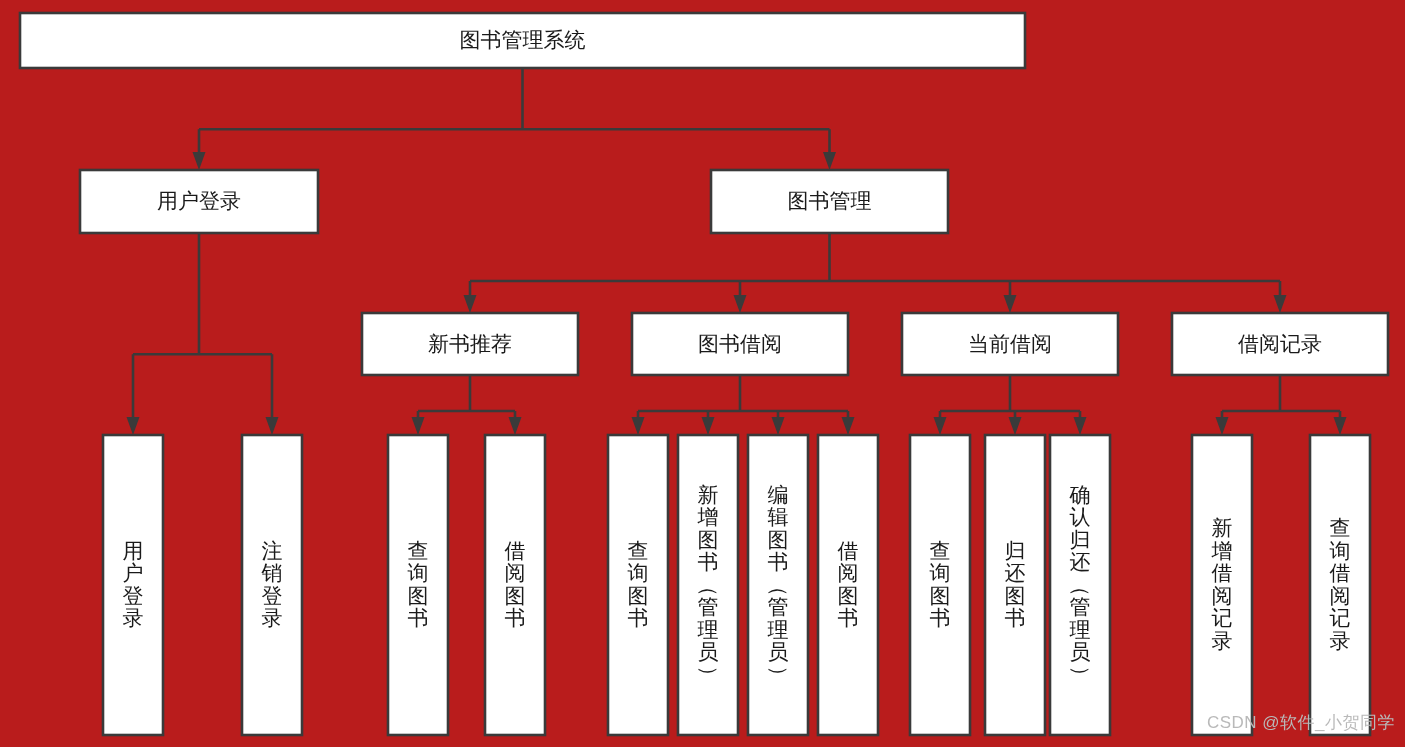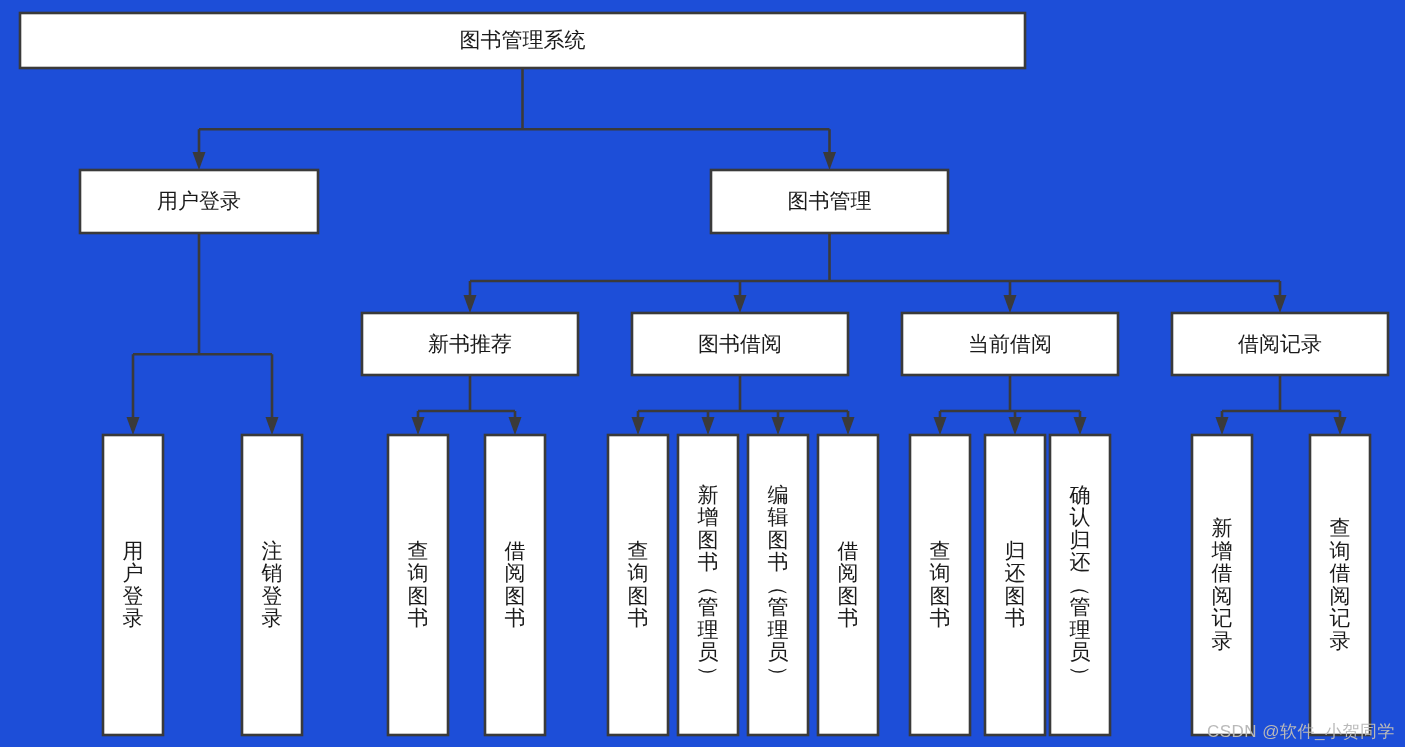--- a/index.html
+++ b/index.html
@@ -10,21 +10,21 @@
   body {
     width: 1405px;
     height: 747px;
     font-family: "Liberation Sans", "DejaVu Sans", sans-serif;
     overflow: hidden;
   }
   #diagram-root {
     position: relative;
     width: 1405px;
     height: 747px;
-    background: #1d4ed8;
+    background: #b91c1c;
   }
   svg.diagram-canvas {
     position: absolute;
     left: 0;
     top: 0;
     width: 1405px;
     height: 747px;
   }
   .node-box {
     fill: #ffffff;
@@ -49,21 +49,21 @@
     fill: none;
     stroke-linecap: butt;
   }
   .edge-arrow {
     fill: #3a3a3a;
     stroke: none;
   }
   .watermark {
     position: absolute;
     right: 10px;
-    bottom: 4px;
+    bottom: 13px;
     font-family: "Liberation Sans", "DejaVu Sans", sans-serif;
     font-size: 17px;
     color: #b9b9b9;
     white-space: nowrap;
     letter-spacing: 0.5px;
     user-select: none;
   }
 </style>
 </head>
 <body>

